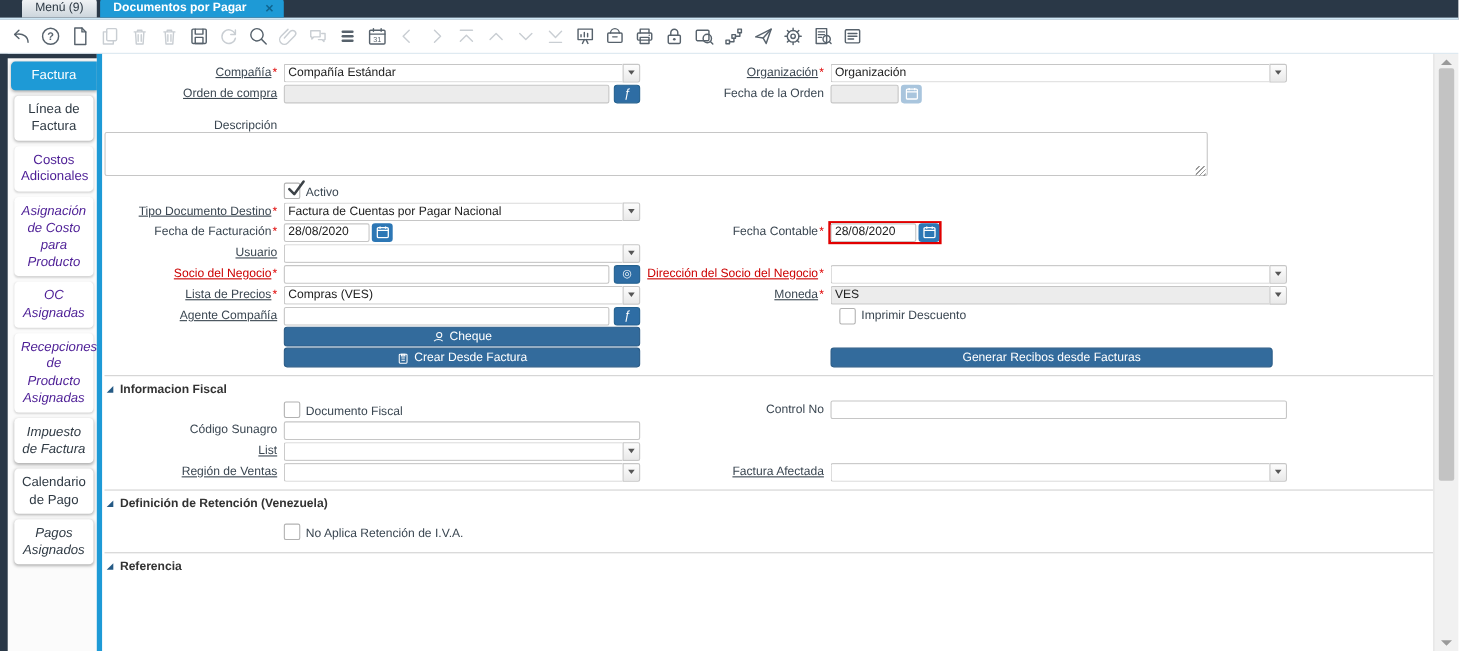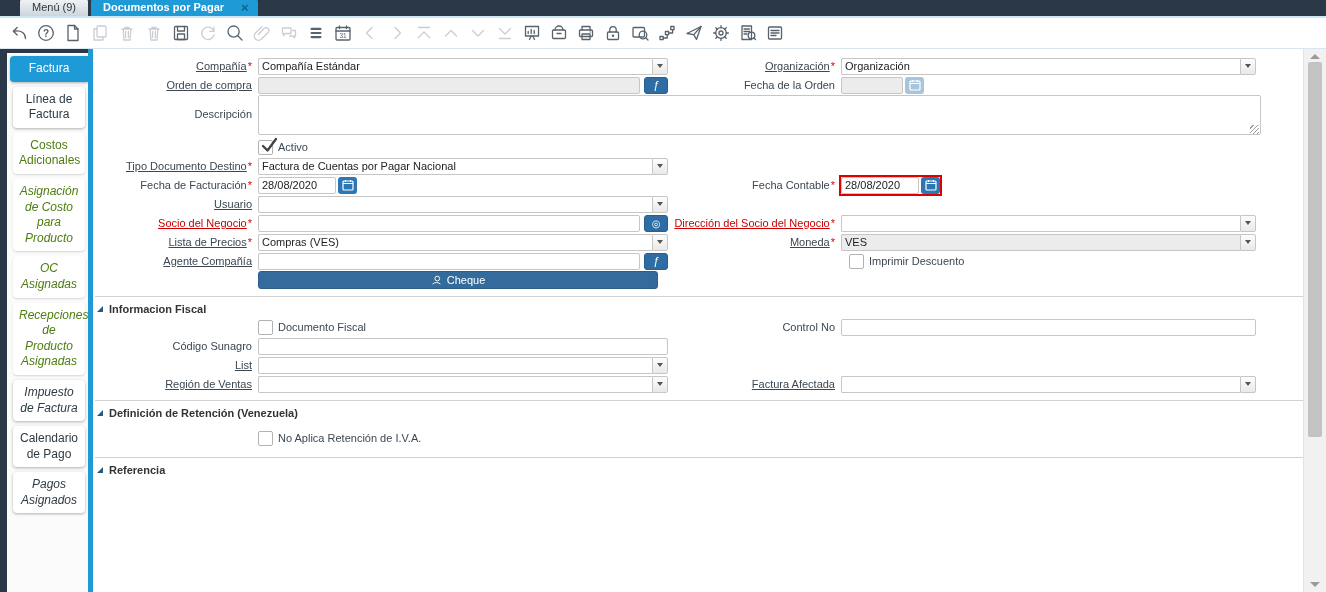--- a/index.html
+++ b/index.html
@@ -19,38 +19,38 @@
   .tbtn { width:21px; height:21px; display:flex; align-items:center; justify-content:center; color:#57626c; }
   .tbtn.dis { color:#c9ced3; }
   .tbtn svg { width:20px; height:20px; fill:none; stroke:currentColor; stroke-width:1.3; stroke-linecap:round; stroke-linejoin:round; }
   .tbtn svg text { stroke:none; fill:currentColor; }
 
   
   .main { display:flex; height:543px; }
   .sidebar { width:88px; flex:none; background:#fbfbfb; border-left:7px solid #2a3847; border-top:4px solid #2a3847; padding-top:3px; }
   .stab { width:72px; margin:0 3px 5px auto; padding:5px 6px; background:#fff; border-radius:4px; box-shadow:0 1px 3px rgba(0,0,0,.3); color:#2f3a44; font-size:12px; line-height:1.3; text-align:center; cursor:pointer; }
   .stab.active { width:78px; margin-right:0; background:#1e9ad6; color:#fff; border-radius:4px 0 0 4px; }
-  .stab.dis { color:#4d7c0f; box-shadow:0 1px 2px rgba(0,0,0,.15); cursor:default; }
+  .stab.dis { color:#4c1d95; box-shadow:0 1px 2px rgba(0,0,0,.15); cursor:default; }
   .stab.it { font-style:italic; }
   .divider { width:5px; flex:none; background:#1e9ad6; }
   .content { flex:1; background:#fff; padding:7px 0 0 2px; overflow:hidden; }
 
   
   .vscroll { width:23px; flex:none; background:#f1f1f1; border-left:1px solid #e3e3e3; position:relative; }
   .sarrow { position:absolute; left:6px; width:0; height:0; border-left:5px solid transparent; border-right:5px solid transparent; }
   .sarrow.up { top:5px; border-bottom:5px solid #9a9a9a; }
   .sarrow.down { bottom:5px; border-top:5px solid #9a9a9a; }
   .sthumb { position:absolute; top:13px; left:4px; width:14px; height:375px; background:#c3c3c3; border-radius:2px; }
 
   
   .row { display:flex; align-items:center; margin:1px 0; min-height:18px; }
   .lbl { color:#3b4752; flex:none; }
   .llbl { width:163px; text-align:right; padding-right:6px; }
   .rlbl { width:173px; text-align:right; padding-right:6px; line-height:1.15; }
-  .lfield { width:410px; flex:none; display:flex; align-items:center; }
+  .lfield { width:324px; flex:none; display:flex; align-items:flex-end; }
   .rfield { width:415px; flex:none; display:flex; align-items:center; }
   .wide { width:1003px; flex:none; position:relative; }
   .link .lt { text-decoration:underline; cursor:pointer; }
   .redlbl .lt { color:#cc0000; }
   .req { color:#e00000; margin-left:1px; }
 
   input, textarea { font-family:"Liberation Sans", sans-serif; font-size:11px; color:#222; border:1px solid #c6c6c6; border-radius:2px; height:17px; padding:0 3px; width:100%; outline:none; background:#fff; }
   textarea { height:40px; resize:none; padding:2px 3px; }
   input.gray { background:#ececec; }
   .resize-grip { position:absolute; right:2px; bottom:3px; width:9px; height:9px; background:repeating-linear-gradient(135deg, transparent 0 2px, #9a9a9a 2px 3px); }
@@ -332,21 +332,21 @@
                 <svg viewBox="0 0 12 12">
                   <rect x="1" y="2" width="10" height="9" rx="1"></rect>
                   <path d="M1 4.5 h10 M3.5 1 v2 M8.5 1 v2"></path>
                 </svg>
               </span>
             </span>
           </div>
       </div>
 
 
-      <div class="row" style="align-items:flex-start;">
+      <div class="row" style="align-items:flex-start;flex-direction:column;">
         <label class="lbl llbl" style="padding-top:13px;"><span class="lt">Descripción</span></label>
         <div class="wide"><textarea style=""></textarea><span class="resize-grip"></span></div>
       </div>
 
       <div class="row">
         <label class="lbl llbl"></label>
         <div class="lfield">
             <span class="cb">
               <svg viewBox="0 0 18 18">
                 <path d="M3 10 L7.5 14.5 L16 3"></path>
@@ -468,20 +468,38 @@
             <button class="bigbtn">
               <svg viewBox="0 0 14 14">
                 <circle cx="8" cy="4.5" r="3"></circle>
                 <path d="M2 11.5 c2.5-2.5 7.5-2.5 10 0"></path>
               </svg>
               <span>Cheque</span>
             </button>
           </div>
       </div>
 
+      <div class="row">
+        <label class="lbl llbl"></label>
+        <div class="lfield">
+            <button class="bigbtn">
+              <svg viewBox="0 0 14 14">
+                <rect x="2.5" y="2.5" width="9" height="10.5" rx="1"></rect>
+                <path d="M5 2.5 h4 v2 h-4 Z M5 7 h4 M5 9.5 h4"></path>
+              </svg>
+              <span>Crear Desde Factura</span>
+            </button>
+          </div>
+        <label class="lbl rlbl"></label>
+        <div class="rfield">
+            <button class="bigbtn" style="width:402px;">
+              <span>Generar Recibos desde Facturas</span>
+            </button>
+          </div>
+      </div>
 
       <div class="sect">
         <i class="tri"></i>
         <span class="sect-title">Informacion Fiscal</span>
       </div>
 
       <div class="row">
         <label class="lbl llbl"></label>
         <div class="lfield">
             <span class="cb"></span>

